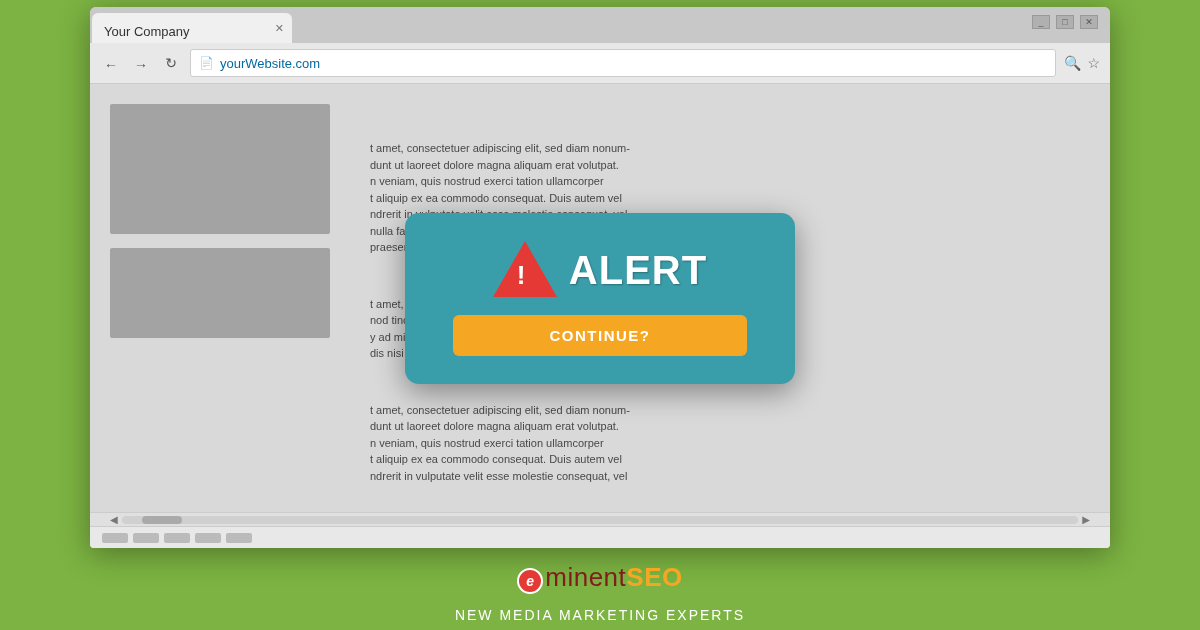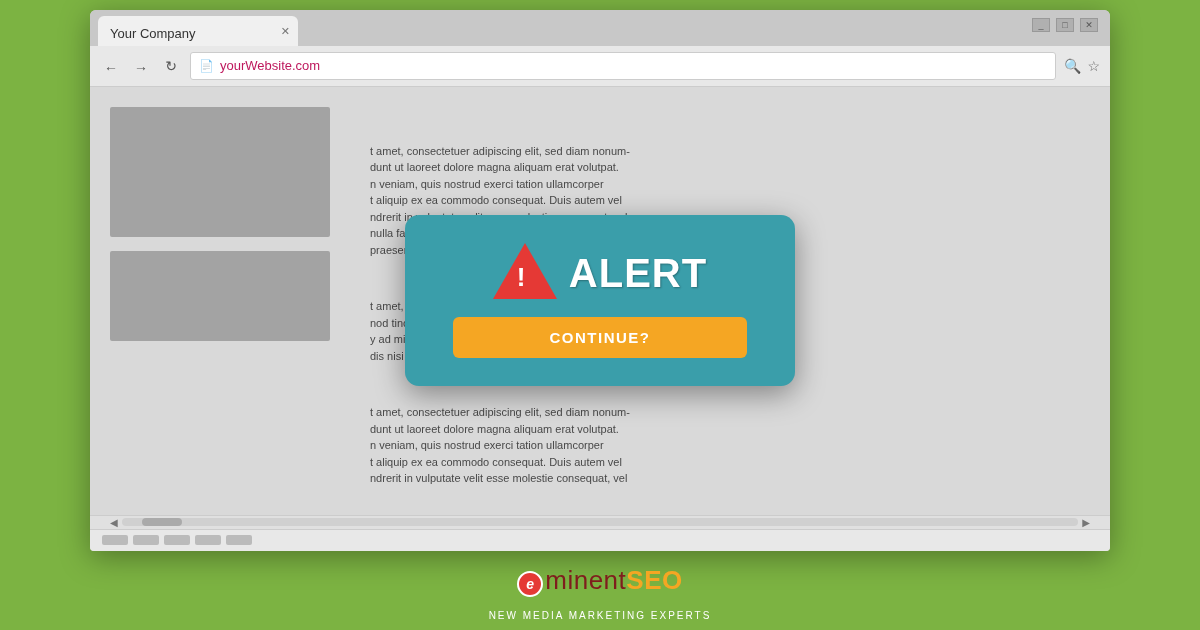--- a/index.html
+++ b/index.html
@@ -22,21 +22,21 @@
       box-shadow: 0 6px 30px rgba(0,0,0,0.35);
       overflow: hidden;
     }
 
     
     .title-bar {
       background: #c8c8c8;
       height: 36px;
       display: flex;
       align-items: flex-end;
-      padding: 0 8px;
+      padding: 0 2px;
       position: relative;
     }
 
     .window-controls {
       position: absolute;
       top: 8px;
       right: 12px;
       display: flex;
       gap: 6px;
     }
@@ -114,21 +114,21 @@
     }
 
     .address-bar-icon {
       font-size: 12px;
       color: #888;
     }
 
     .address-text {
       flex: 1;
       font-size: 13px;
-      color: #be185d;
+      color: #0369a1;
     }
 
     .address-actions {
       display: flex;
       gap: 6px;
       align-items: center;
     }
 
     .addr-action-btn {
       font-size: 14px;
@@ -362,21 +362,21 @@
 
     .logo-seo {
       color: #f5a623;
       font-size: 26px;
       font-weight: 900;
       letter-spacing: 0.5px;
     }
 
     .logo-tagline {
       color: white;
-      font-size: 10px;
+      font-size: 14px;
       letter-spacing: 2px;
       text-transform: uppercase;
       margin-top: 11px;
     }
   </style>
 </head>
 <body>
 
 <div class="browser-wrapper">
 

